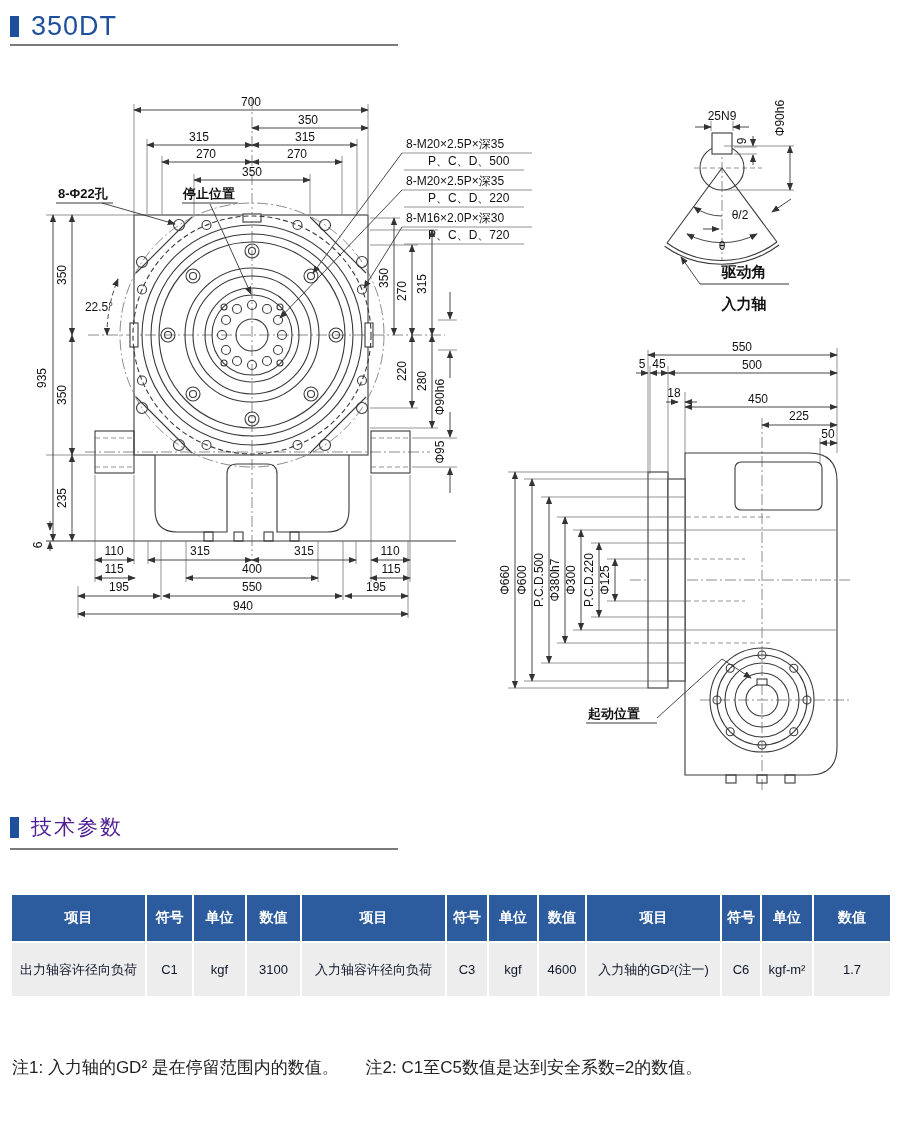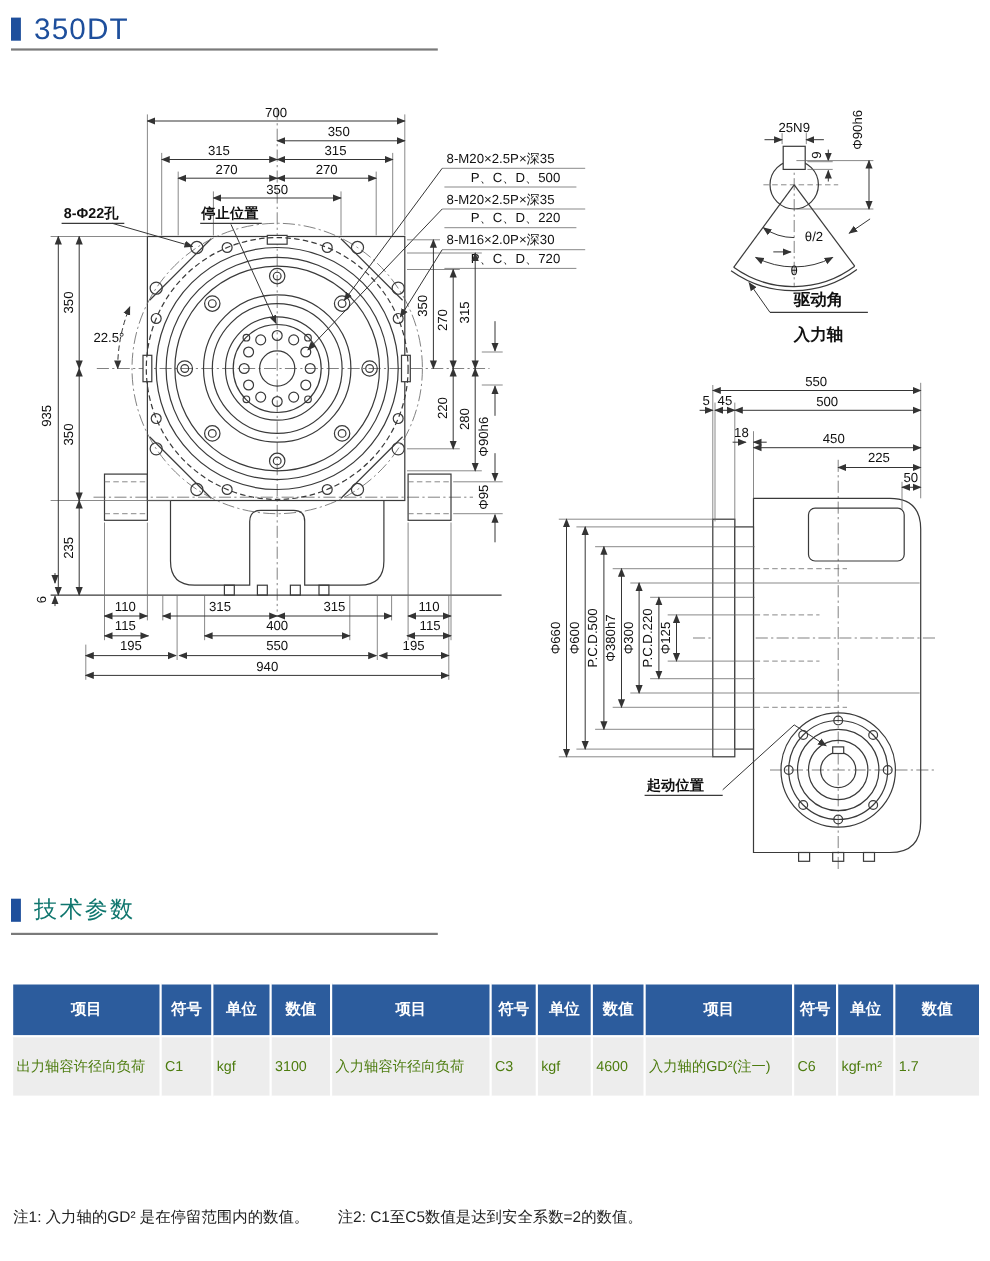--- a/index.html
+++ b/index.html
@@ -1,40 +1,40 @@
 <!DOCTYPE html>
 <html><head>
 <meta charset="utf-8">
 <style>
   html,body{margin:0;padding:0;background:#fff;}
   .page{position:relative;width:900px;height:1146px;background:#fff;overflow:hidden;
         font-family:"Liberation Sans","DejaVu Sans",sans-serif;}
   .hdr{position:absolute;left:10px;display:flex;align-items:center;gap:12px;}
   .hdr .sq{width:9px;height:21px;background:#1e4f9c;}
   .hdr .t1{font-size:27px;color:#1e4f9c;letter-spacing:1px;}
-  .hdr .t2{font-size:21px;color:#0f766e;letter-spacing:2px;}
+  .hdr .t2{font-size:21px;color:#4c1d95;letter-spacing:2px;}
   .rule{position:absolute;left:10px;width:388px;height:2px;background:#7a7a7a;}
   svg text{font-family:"Liberation Sans","DejaVu Sans",sans-serif;}
   .dl{font-size:12px;fill:#111;text-anchor:middle;}
   .dls{font-size:12px;fill:#111;text-anchor:start;}
   .cjk{font-size:13px;font-weight:bold;fill:#111;text-anchor:start;}
   .big{font-size:15px;font-weight:bold;fill:#111;text-anchor:middle;}
   .ln{stroke:#3a3a3a;stroke-width:1.1;fill:none;}
   .lt{stroke:#666;stroke-width:0.7;fill:none;}
   .dm{stroke:#333;stroke-width:0.9;fill:none;}
   .dash{stroke-dasharray:5 3;}
   .cl{stroke:#666;stroke-width:0.75;fill:none;stroke-dasharray:11 3 2 3;}
   .wf{fill:#fff;}
   table.params{position:absolute;left:10px;top:893px;width:880px;border-collapse:collapse;
        table-layout:fixed;}
   table.params th{background:#2c5c9d;color:#fff;font-weight:bold;font-size:14px;height:46px;
        border:2px solid #fff;padding:0 2px;}
-  table.params td{background:#ededed;color:#4d7c0f;font-size:13px;text-align:left;height:53px;
+  table.params td{background:#ededed;color:#0f172a;font-size:13px;text-align:center;height:53px;
        border:2px solid #fff;padding:0 3px;line-height:1.35;}
-  .notes{position:absolute;left:12px;top:1098px;font-size:14px;color:#222;}
+  .notes{position:absolute;left:12px;top:1056px;font-size:17px;color:#222;}
   .notes span{margin-right:22px;}
 </style>
 </head>
 <body>
 
 <div class="page">
 
   <div class="hdr" style="top:11px;">
     <div class="sq"></div>
     <div class="t1">350DT</div>

